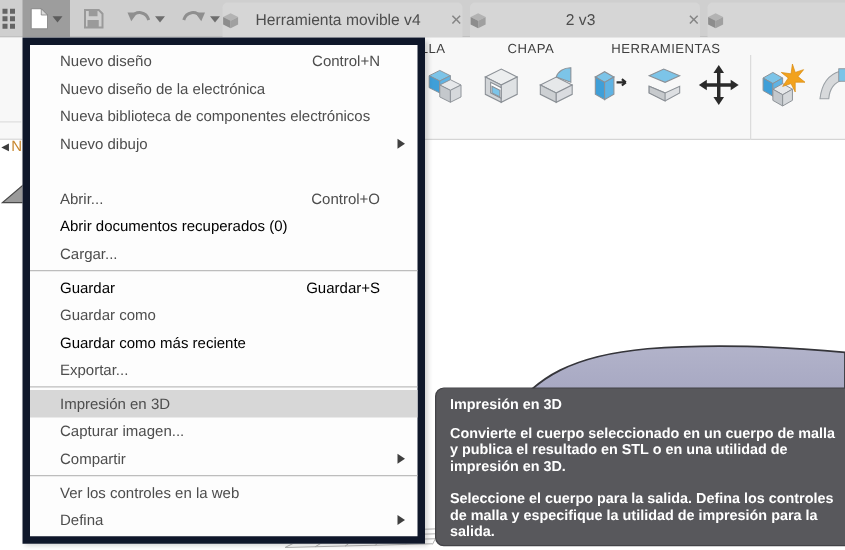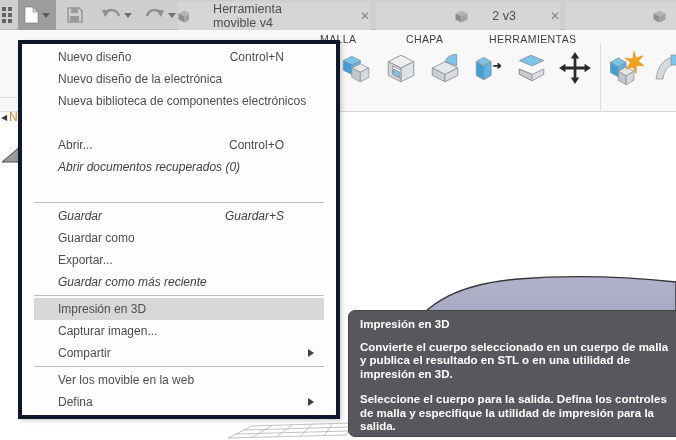--- a/index.html
+++ b/index.html
@@ -18,21 +18,21 @@
   #save-btn { left:60px; width:30px; }
   #undo-btn { left:96px; width:40px; }
   #redo-btn { left:140px; width:40px; }
   .caret { width:0; height:0; border-left:4px solid transparent;
            border-right:4px solid transparent; border-top:5px solid #6e6e6e; }
   #file-btn .caret { border-top-color:#5c5c5c; }
 
   
   .doc-tab { position:absolute; top:2px; height:28px; background:#d6d6d6;
              border-radius:4px 4px 0 0; display:flex; align-items:center;
-             justify-content:flex-end; gap:24px; font-size:12.5px; color:#4d4d4d; }
+             justify-content:space-between; gap:7px; font-size:12.5px; color:#4d4d4d; }
   #tab1 { left:178px; width:192px; }
   #tab2 { left:376px; width:184px; }
   #tab3 { left:566px; width:150px; }
   .tab-close { color:#858585; font-size:12px; margin-left:10px; cursor:default; }
 
   
   #ribbon { position:absolute; left:0; top:30px; width:676px; height:82px;
             background:#f8f8f8; border-bottom:1px solid #d5d5d5; }
   .ribbon-tab { position:absolute; top:3px; font-size:10.5px; color:#3e3e3e;
                 letter-spacing:.4px; }
@@ -46,31 +46,31 @@
           background:#dcdcdc; }
   .panel-line { position:absolute; left:0; width:17px; height:1px; background:#dedede; }
 
   
   #canvas { position:absolute; left:0; top:112px; width:676px; height:328px;
             background:#ffffff; }
   #browser-collapse { position:absolute; left:1px; top:1px; font-size:8px; color:#3c3c3c; }
   #browser-n { position:absolute; left:9px; top:-2px; font-size:12px; color:#c8872f; }
 
   
-  #menu { position:absolute; left:18px; top:40px; width:322px; background:#fdfdfd;
-          border:4px solid #0f172a; padding:2px 12px; z-index:10;
+  #menu { position:absolute; left:18px; top:30px; width:322px; background:#fdfdfd;
+          border:6px solid #0f172a; padding:2px 0; z-index:10;
           box-shadow:2px 2px 4px rgba(0,0,0,.18); }
   .mi { height:22px; display:flex; align-items:center; padding:0 10px 0 24px;
         font-size:12px; color:#4d4d4d; cursor:default; }
   .mi .mi-label { flex:1; white-space:nowrap; }
-  .mi .mi-shortcut { margin-right:16px; white-space:nowrap; }
+  .mi .mi-shortcut { margin-right:6px; white-space:nowrap; }
   .mi .mi-arrow { width:14px; display:flex; justify-content:flex-end; }
   .mi .mi-arrow b { width:0; height:0; border-top:4.5px solid transparent;
         border-bottom:4.5px solid transparent; border-left:6px solid #3f3f3f; }
-  .mi.disabled { color:#404040;font-style:italic; }
+  .mi.disabled { color:#000000; }
   .mi.highlighted { background:#d7d7d7; }
   .menu-sep { height:1px; background:#bdbdbd; margin:2px 0; }
 
   
   #tooltip { position:absolute; left:348px; top:310px; width:340px; height:127px;
              background:#58585c; border:1px solid #434347; border-radius:7px 0 0 7px;
              color:#ffffff; z-index:11; padding:7px 12px 8px 11px;
              font-size:11.5px; font-weight:bold; line-height:13.5px; }
   #tooltip .tt-title { margin-bottom:9px; }
   #tooltip p { margin-bottom:12px; width:310px; }
@@ -301,69 +301,77 @@
       </span>
   </div>
     <div class="mi">
     <span class="mi-label">Nueva biblioteca de componentes electrónicos</span>
     <span class="mi-shortcut"></span>
     <span class="mi-arrow">
         <b style="visibility: hidden;"></b>
       </span>
   </div>
     <div class="mi">
+    <span class="mi-label">Nuevo dibujo</span>
+    <span class="mi-shortcut"></span>
+    <span class="mi-arrow">
+        <b style="visibility: visible;"></b>
+      </span>
+  </div>
+    <div class="mi">
     <span class="mi-shortcut"></span>
     <span class="mi-arrow">
         <b style="visibility: hidden;"></b>
       </span>
   </div>
     <div class="mi">
     <span class="mi-label">Abrir...</span>
     <span class="mi-shortcut">Control+O</span>
     <span class="mi-arrow">
         <b style="visibility: hidden;"></b>
       </span>
   </div>
     <div class="mi disabled">
     <span class="mi-label">Abrir documentos recuperados (0)</span>
     <span class="mi-shortcut"></span>
     <span class="mi-arrow">
         <b style="visibility: hidden;"></b>
       </span>
   </div>
     <div class="mi">
+    <span class="mi-label">Cargar...</span>
     <span class="mi-shortcut"></span>
     <span class="mi-arrow">
         <b style="visibility: hidden;"></b>
       </span>
   </div>
     <div class="menu-sep"></div>
     <div class="mi disabled">
     <span class="mi-label">Guardar</span>
     <span class="mi-shortcut">Guardar+S</span>
     <span class="mi-arrow">
         <b style="visibility: hidden;"></b>
       </span>
   </div>
     <div class="mi">
     <span class="mi-label">Guardar como</span>
     <span class="mi-shortcut"></span>
     <span class="mi-arrow">
         <b style="visibility: hidden;"></b>
       </span>
   </div>
-    <div class="mi">
-    <span class="mi-label">Exportar...</span>
-    <span class="mi-shortcut"></span>
-    <span class="mi-arrow">
-        <b style="visibility: hidden;"></b>
-      </span>
-  </div>
     <div class="mi disabled">
     <span class="mi-label">Guardar como más reciente</span>
+    <span class="mi-shortcut"></span>
+    <span class="mi-arrow">
+        <b style="visibility: hidden;"></b>
+      </span>
+  </div>
+    <div class="mi">
+    <span class="mi-label">Exportar...</span>
     <span class="mi-shortcut"></span>
     <span class="mi-arrow">
         <b style="visibility: hidden;"></b>
       </span>
   </div>
     <div class="menu-sep"></div>
     <div class="mi highlighted">
     <span class="mi-label">Impresión en 3D</span>
     <span class="mi-shortcut"></span>
     <span class="mi-arrow">
@@ -379,21 +387,21 @@
   </div>
     <div class="mi">
     <span class="mi-label">Compartir</span>
     <span class="mi-shortcut"></span>
     <span class="mi-arrow">
         <b style="visibility: visible;"></b>
       </span>
   </div>
     <div class="menu-sep"></div>
     <div class="mi">
-    <span class="mi-label">Ver los movible en la web</span>
+    <span class="mi-label">Ver los controles en la web</span>
     <span class="mi-shortcut"></span>
     <span class="mi-arrow">
         <b style="visibility: hidden;"></b>
       </span>
   </div>
     <div class="mi">
     <span class="mi-label">Defina</span>
     <span class="mi-shortcut"></span>
     <span class="mi-arrow">
         <b style="visibility: visible;"></b>

